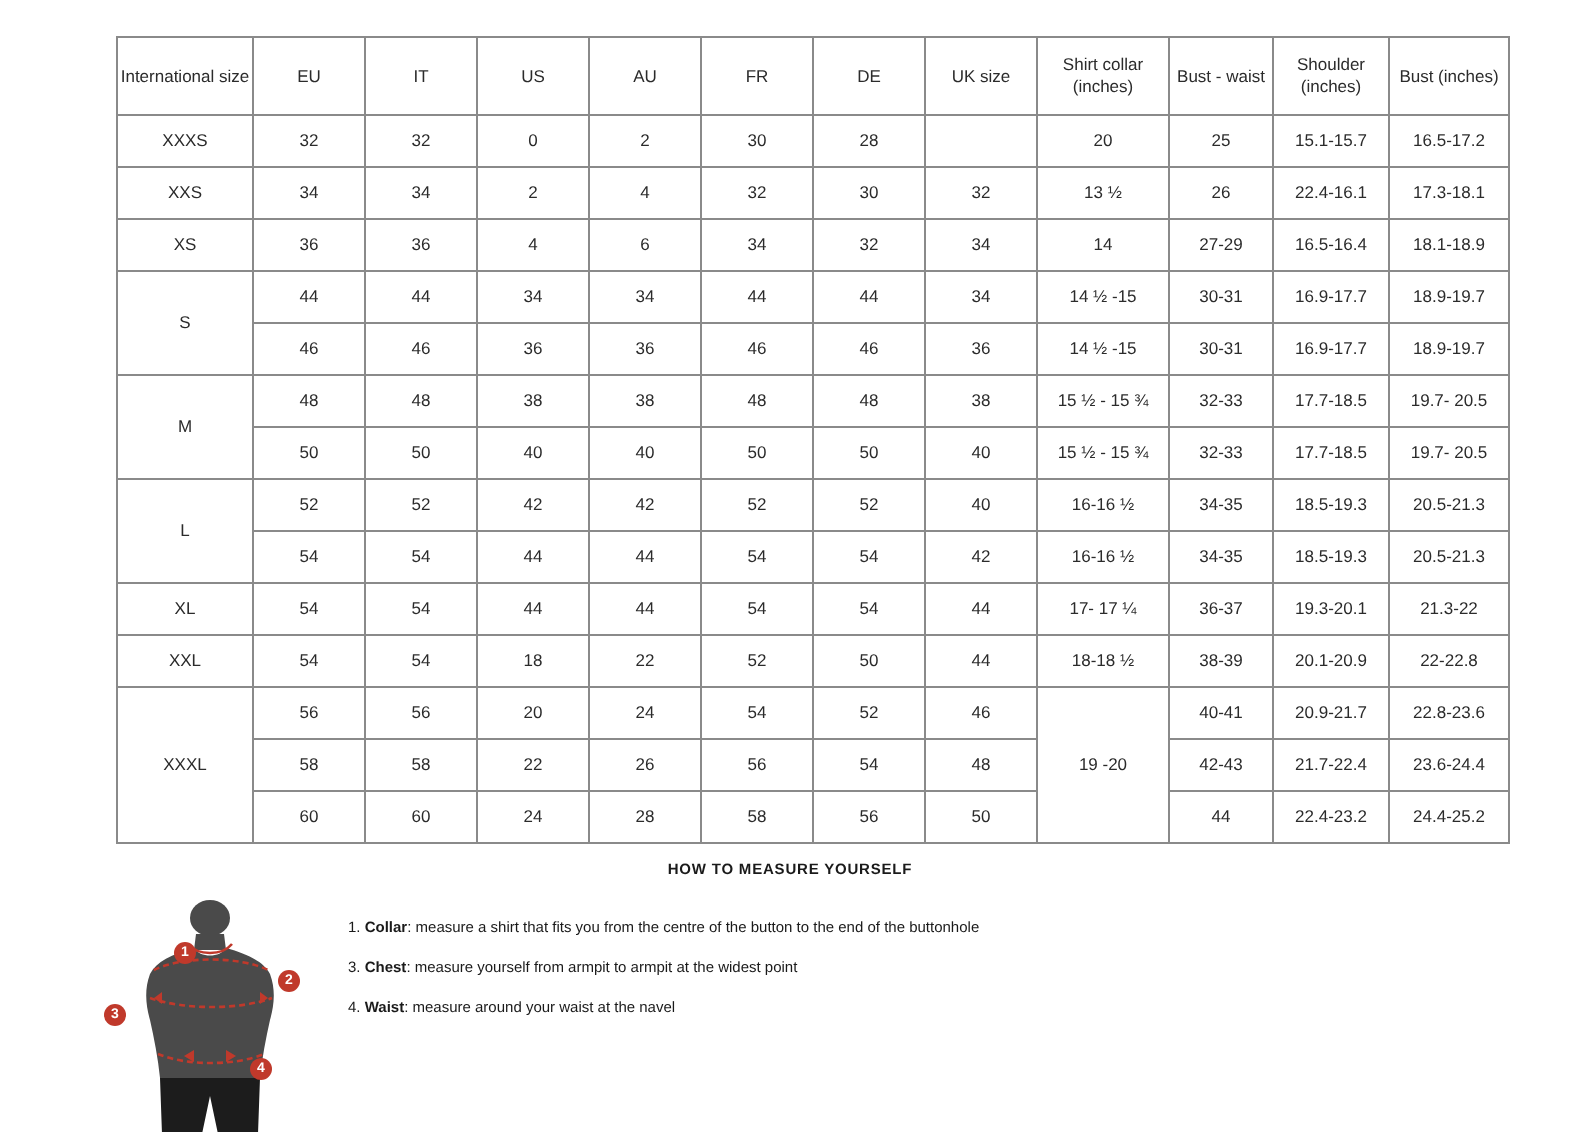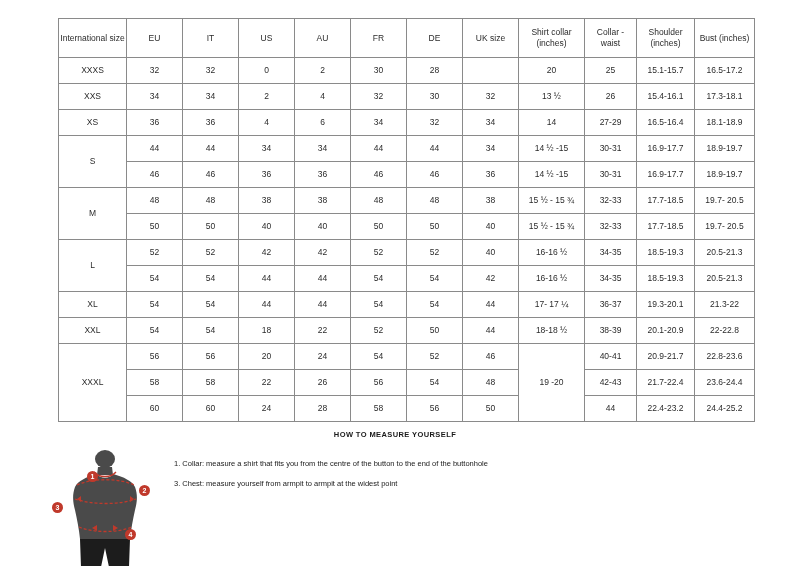--- a/index.html
+++ b/index.html
@@ -96,21 +96,21 @@
     margin-left: 6px;
     padding-top: 12px;
   }
   .measure-item {
     font-size: 7.5px;
     color: #1a1a1a;
     margin-bottom: 11px;
     line-height: 1.2;
   }
   .measure-item .lbl {
-    font-weight: normal;
+    font-weight: bold;
   }
   .bullet-num {
     position: absolute;
     width: 11px;
     height: 11px;
     border-radius: 50%;
     background: #c0392b;
     color: #ffffff;
     font-size: 7px;
     line-height: 11px;
@@ -141,21 +141,21 @@
       <tr>
         <th class="left-head">International size</th>
         <th>EU</th>
         <th>IT</th>
         <th>US</th>
         <th>AU</th>
         <th>FR</th>
         <th>DE</th>
         <th>UK size</th>
         <th>Shirt collar (inches)</th>
-        <th>Collar - waist</th>
+        <th>Bust - waist</th>
         <th>Shoulder (inches)</th>
         <th>Bust (inches)</th>
       </tr>
     </thead>
     <tbody id="size-table-body">
         <tr>
           <td class="sizecell">XXXS</td>
           <td>32</td>
           <td>32</td>
           <td>0</td>
@@ -172,21 +172,21 @@
           <td class="sizecell">XXS</td>
           <td>34</td>
           <td>34</td>
           <td>2</td>
           <td>4</td>
           <td>32</td>
           <td>30</td>
           <td>32</td>
           <td>13 ½</td>
           <td>26</td>
-          <td>15.4-16.1</td>
+          <td>22.4-16.1</td>
           <td>17.3-18.1</td>
         </tr>
         <tr>
           <td class="sizecell">XS</td>
           <td>36</td>
           <td>36</td>
           <td>4</td>
           <td>6</td>
           <td>34</td>
           <td>32</td>
@@ -380,15 +380,16 @@
       </svg>
       <span class="bullet-num" style="left:29px; top:24px;">1</span>
       <span class="bullet-num" style="left:81px; top:38px;">2</span>
       <span class="bullet-num" style="left:-6px; top:55px;">3</span>
       <span class="bullet-num" style="left:67px; top:82px;">4</span>
     </div>
 
     <div id="measure-list">
         <div class="measure-item"><span>1</span>. <span class="lbl">Collar</span><span>: measure a shirt that fits you from the centre of the button to the end of the buttonhole</span></div>
         <div class="measure-item"><span>3</span>. <span class="lbl">Chest</span><span>: measure yourself from armpit to armpit at the widest point</span></div>
+        <div class="measure-item"><span>4</span>. <span class="lbl">Waist</span><span>: measure around your waist at the navel</span></div>
       </div>
   </div>
 </div>
 
 </body></html>

